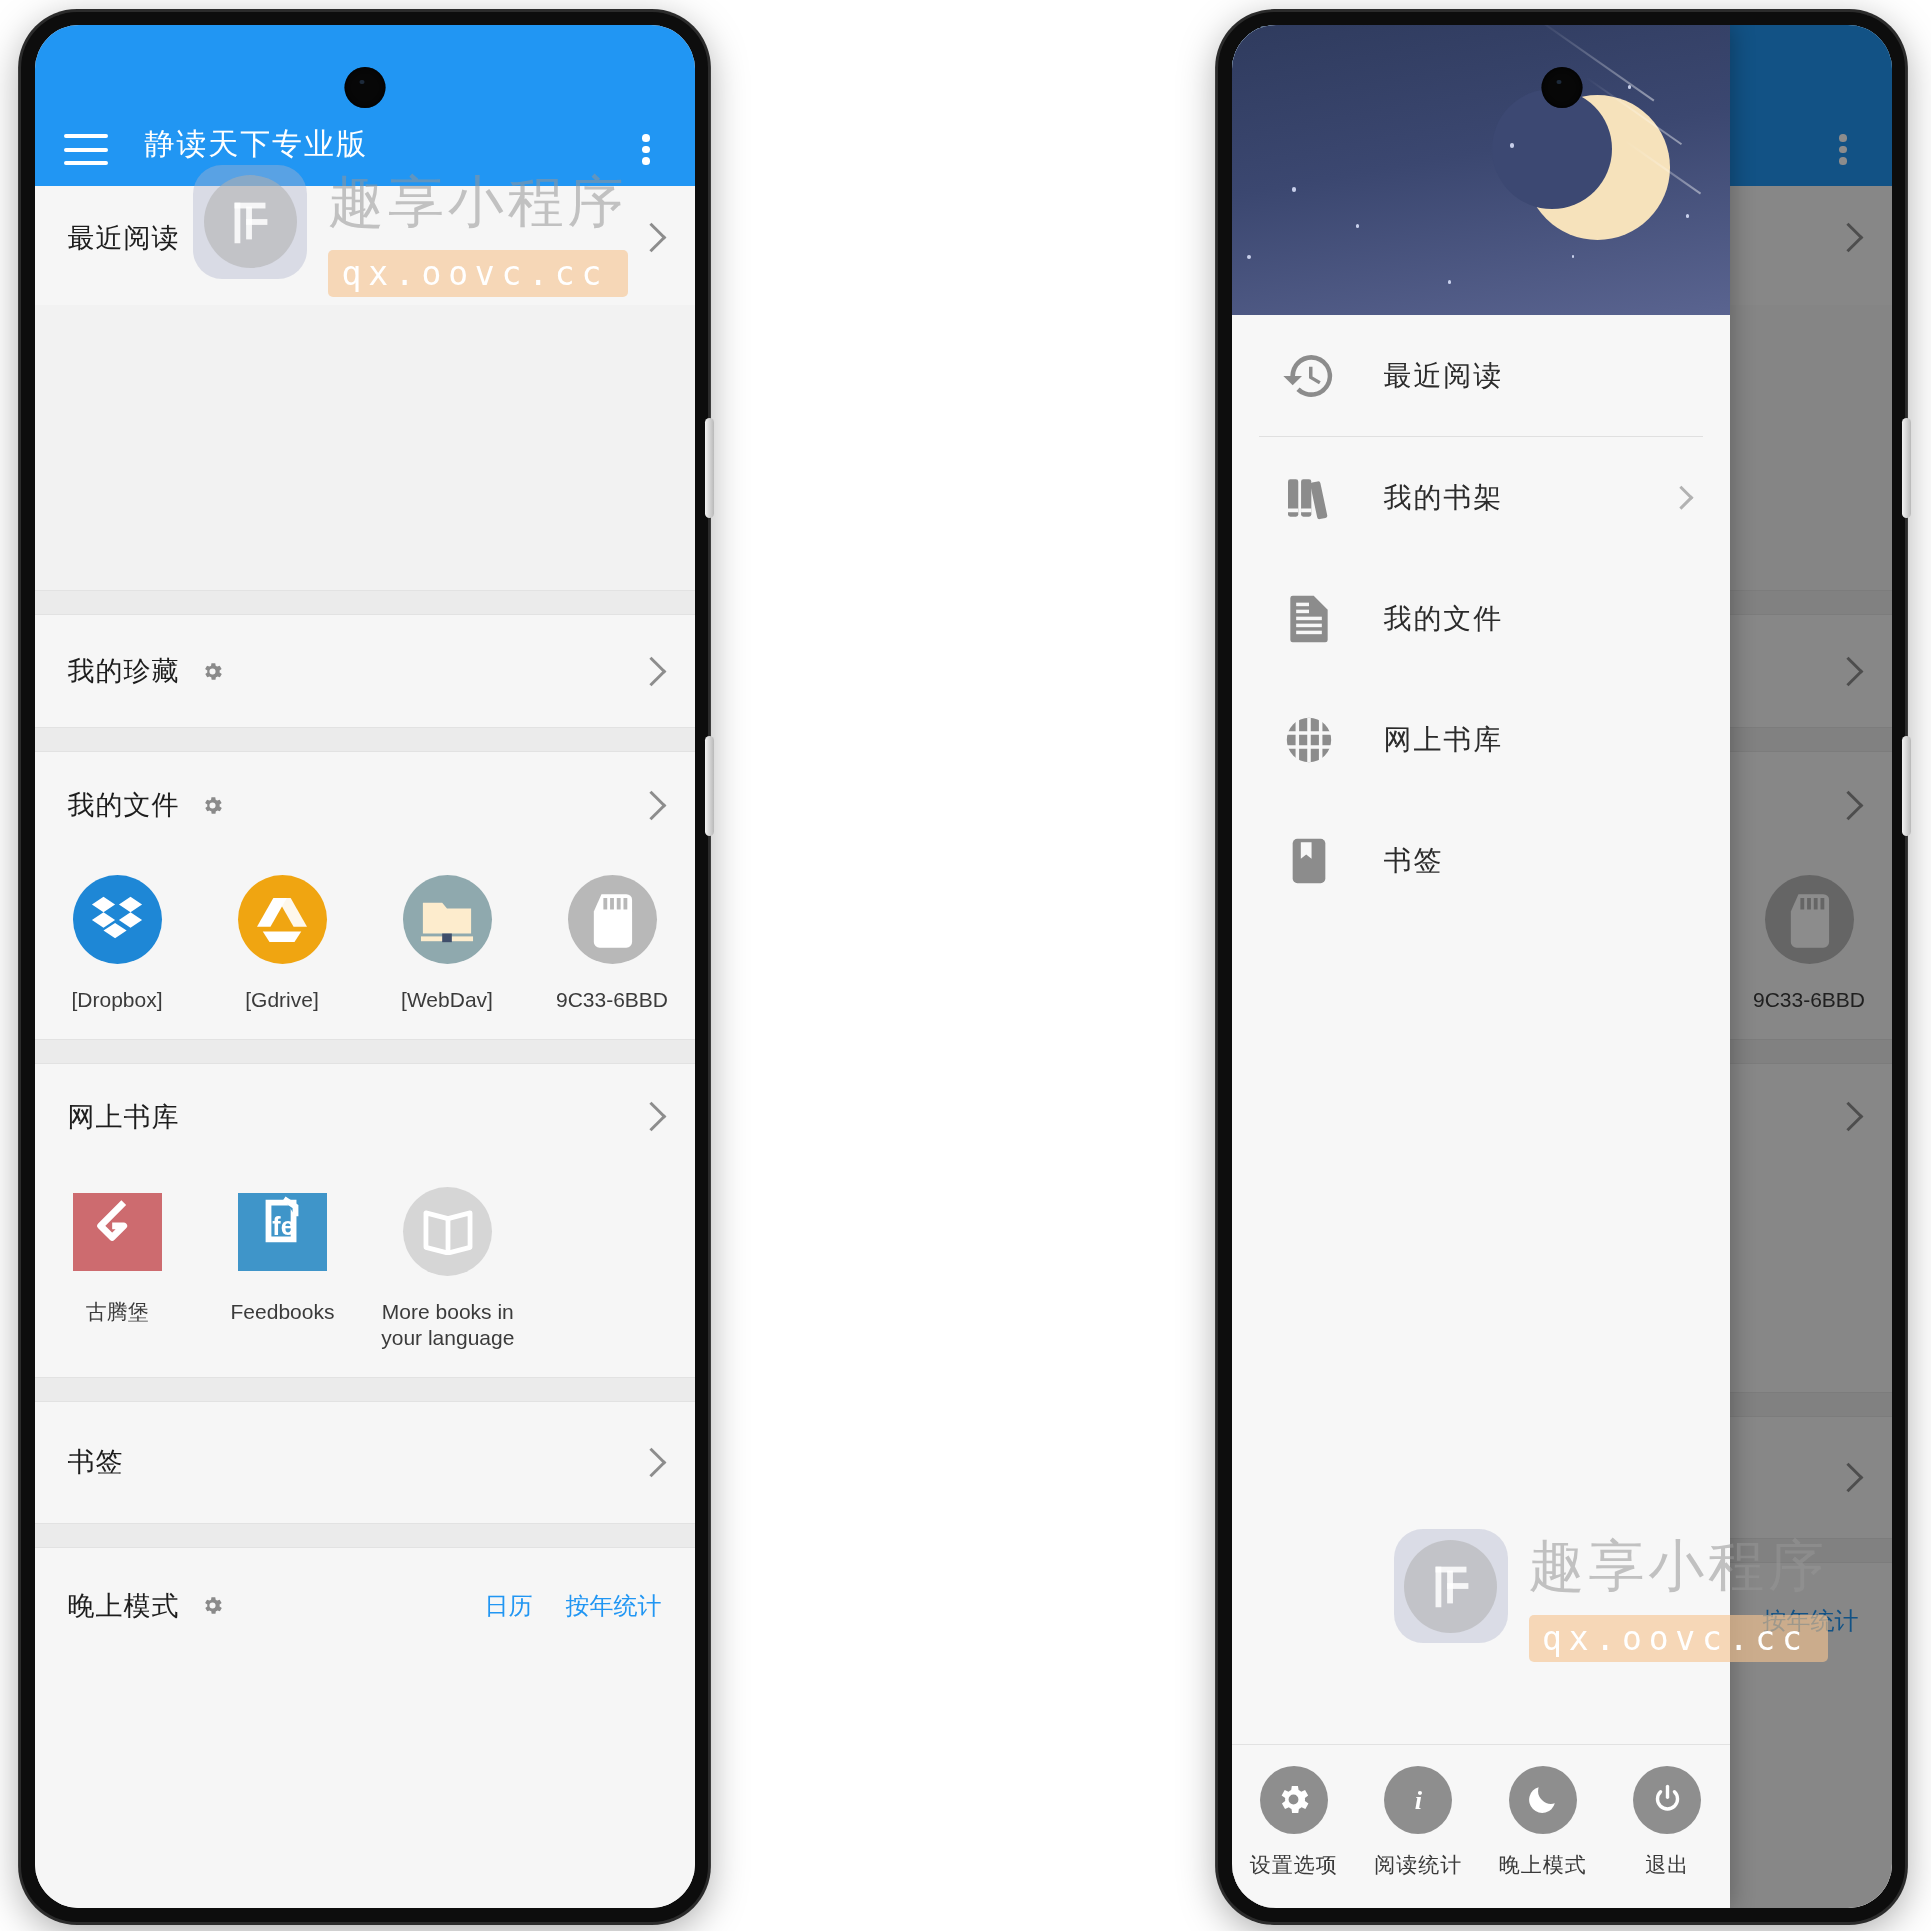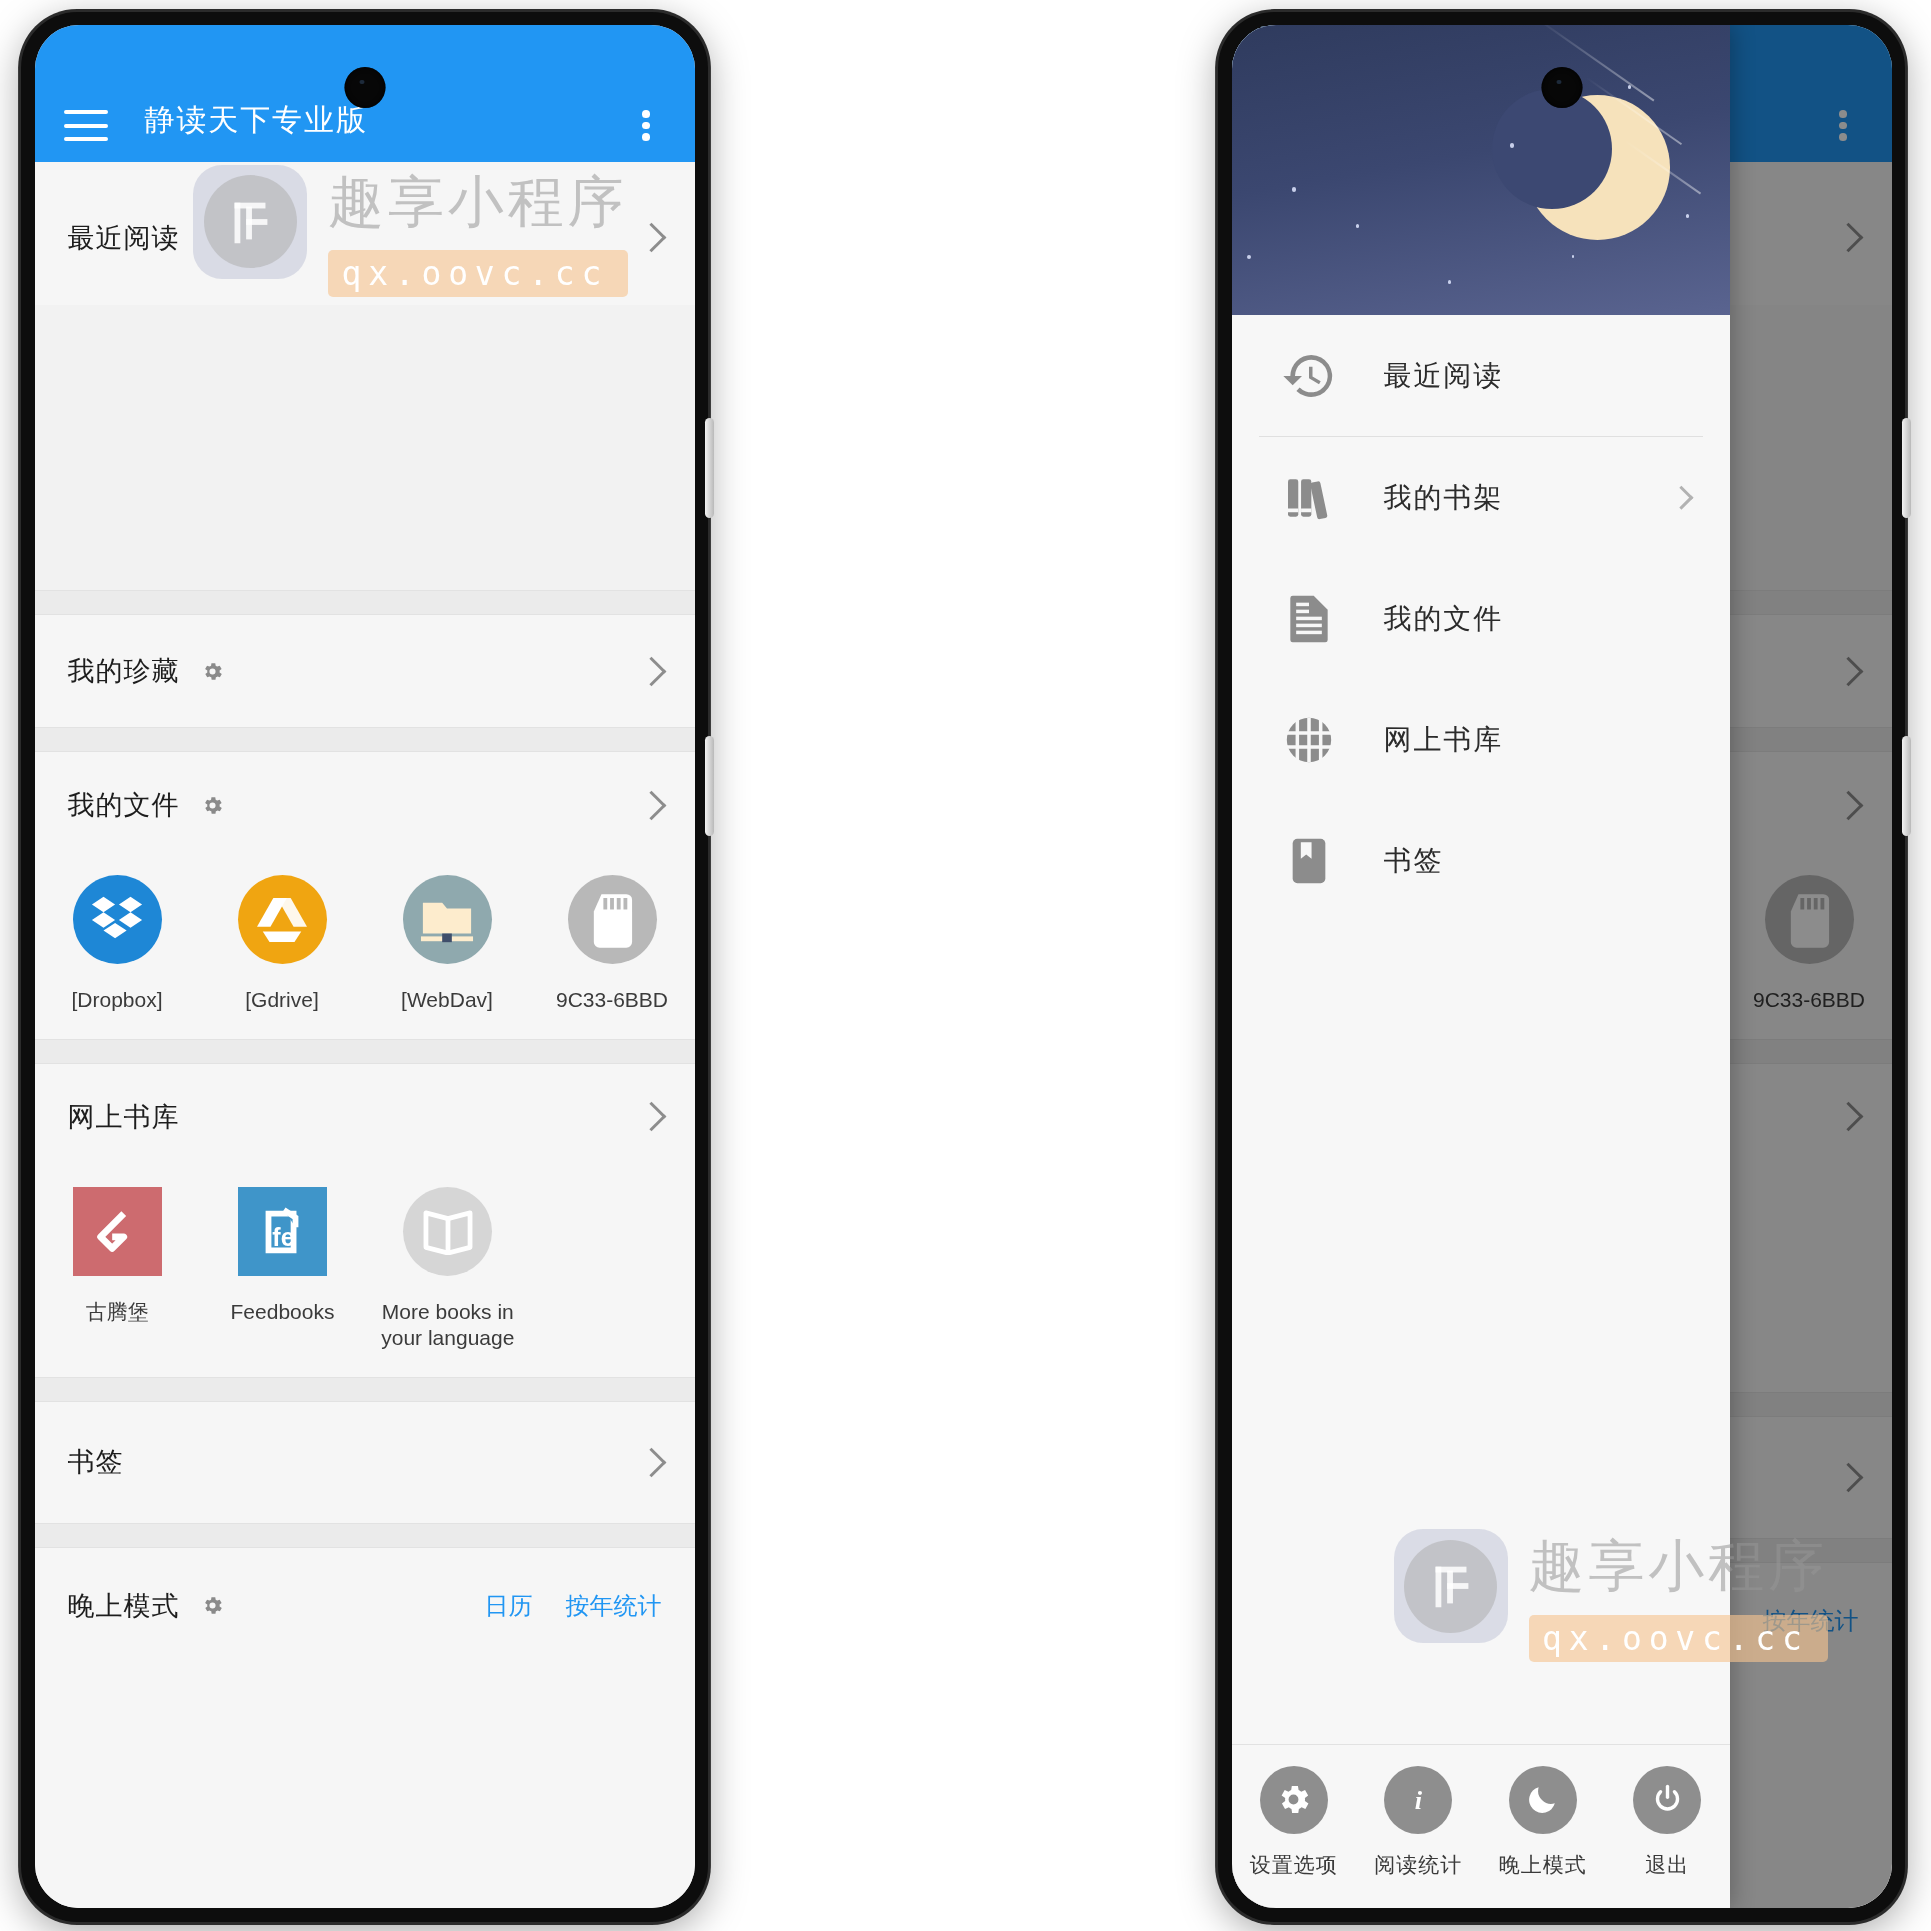--- a/index.html
+++ b/index.html
@@ -37,21 +37,21 @@
     background:#070707; box-shadow:inset 0 0 5.8px #000;
     z-index:30;
   }
   .camera-hole::after{
     content:""; position:absolute; top:12.6px; left:15.4px;
     width:4.8px;height:4.8px;border-radius:50%;background:#1d2a3a;
   }
 
   
   .appbar {
-    position:relative; height:137px; background:#2196f3;
+    position:relative; height:161px; background:#2196f3;
     display:flex; align-items:flex-end; padding:0 29px 21px 29px;
     z-index:10;
   }
   .hamburger { width:44px; height:31px; display:flex; flex-direction:column;
                justify-content:space-between; cursor:pointer; }
   .hamburger span { display:block; height:3.9px; background:#fff; border-radius:1.9px; }
   .appbar-title { color:#fff; font-size:30px; letter-spacing:1.9px; margin-left:37px; flex:1; }
   .kebab { width:39px; display:flex; flex-direction:column; align-items:center;
            justify-content:space-between; height:31px; }
   .kebab i { width:7.7px;height:7.7px;border-radius:50%;background:#fff; display:block;}
@@ -75,21 +75,21 @@
   .tiles { display:flex; padding:17.4px 0 25px 0; background:#f6f6f6; }
   .tile { flex:1; display:flex; flex-direction:column; align-items:center; }
   .tile-img { width:89px; height:89px; display:flex; align-items:center; justify-content:center; }
   .tile-label { margin-top:23px; font-size:21px; color:#3b3b3b; text-align:center;
                 line-height:1.25; max-width:145px;}
   .link-blue { color:#2196f3; font-size:24px; margin-left:33px; }
 
   
   .circ { width:89px;height:89px;border-radius:50%; display:flex;
           align-items:center; justify-content:center;}
-  .sq   { width:89px;height:89px; display:flex; align-items:center; justify-content:center;}
+  .sq   { width:89px;height:78px; display:flex; align-items:flex-start; justify-content:center;}
 
   
   .watermark { position:absolute; display:flex; gap:21px;
                pointer-events:none; z-index:20; }
   .wm-badge { width:114px;height:114px;border-radius:29px;
               background:rgba(175,180,205,.40);
               display:flex;align-items:center;justify-content:center;}
   .wm-badge-inner{width:93px;height:93px;border-radius:50%;
               background:rgba(175,175,175,.55);
               display:flex;align-items:center;justify-content:center;}

